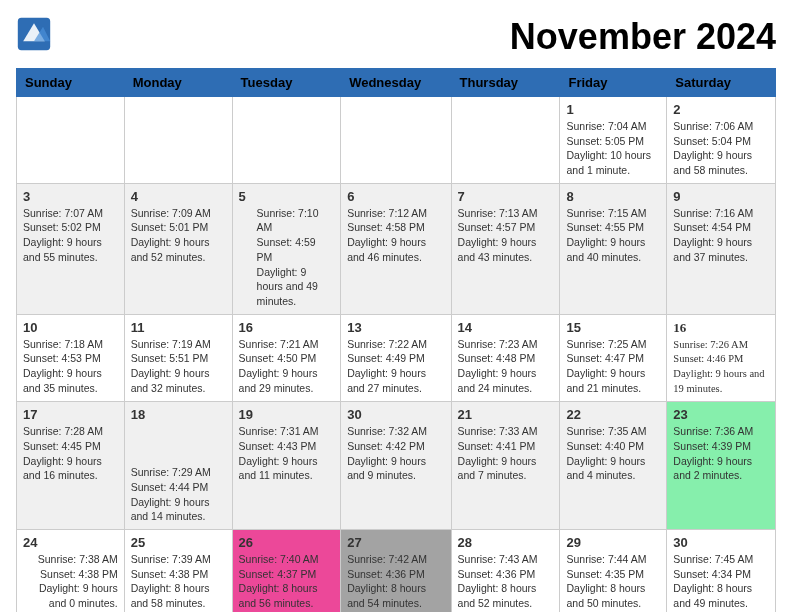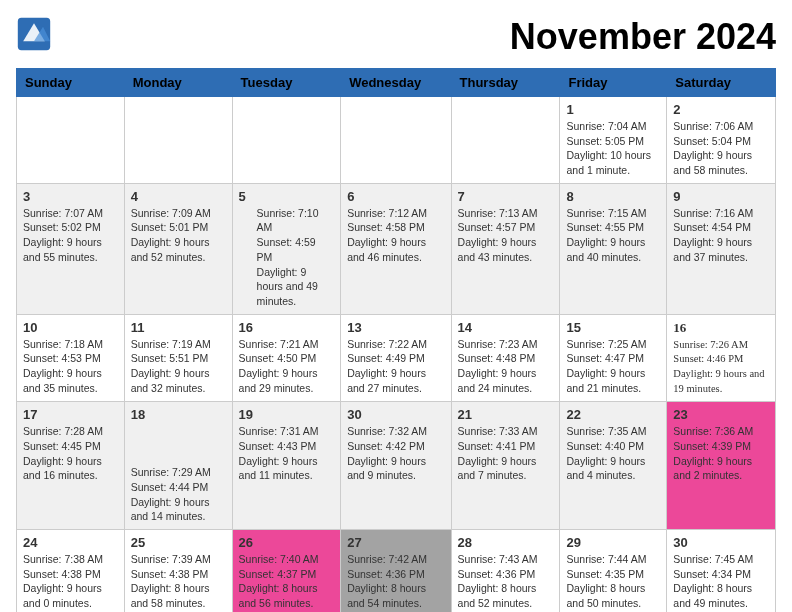--- a/index.html
+++ b/index.html
@@ -258,31 +258,31 @@
           <div class="day-info" style="white-space: pre-line;">Sunrise: 7:33 AM
 Sunset: 4:41 PM
 Daylight: 9 hours and 7 minutes.</div>
         </td>
         <td style="background-color: rgb(240, 240, 240);">
           <span class="day-num">22</span>
           <div class="day-info" style="white-space: pre-line;">Sunrise: 7:35 AM
 Sunset: 4:40 PM
 Daylight: 9 hours and 4 minutes.</div>
         </td>
-        <td style="background-color: #ec4899;">
+        <td style="background-color: #86efac;">
           <span class="day-num">23</span>
           <div class="day-info" style="white-space: pre-line;">Sunrise: 7:36 AM
 Sunset: 4:39 PM
 Daylight: 9 hours and 2 minutes.</div>
         </td>
       </tr>
       <tr style="background-color: rgb(255, 255, 255);">
         <td style="background-color: rgb(255, 255, 255);">
           <span class="day-num">24</span>
-          <div class="day-info" style="white-space: pre-line;">Sunrise: 7:38 AM
+          <div class="day-info" style="white-space: pre-line; text-align: right;">Sunrise: 7:38 AM
 Sunset: 4:38 PM
 Daylight: 9 hours and 0 minutes.</div>
         </td>
         <td style="background-color: rgb(255, 255, 255);">
           <span class="day-num">25</span>
           <div class="day-info" style="white-space: pre-line;">Sunrise: 7:39 AM
 Sunset: 4:38 PM
 Daylight: 8 hours and 58 minutes.</div>
         </td>
         <td style="background-color: #ec4899;">

